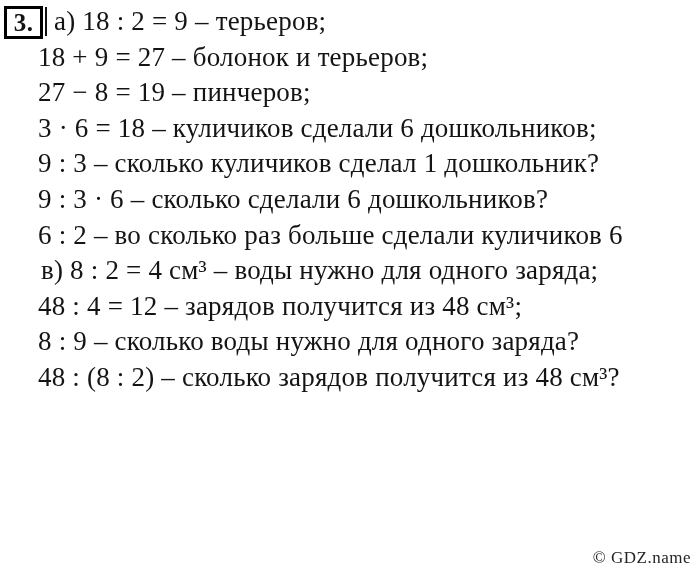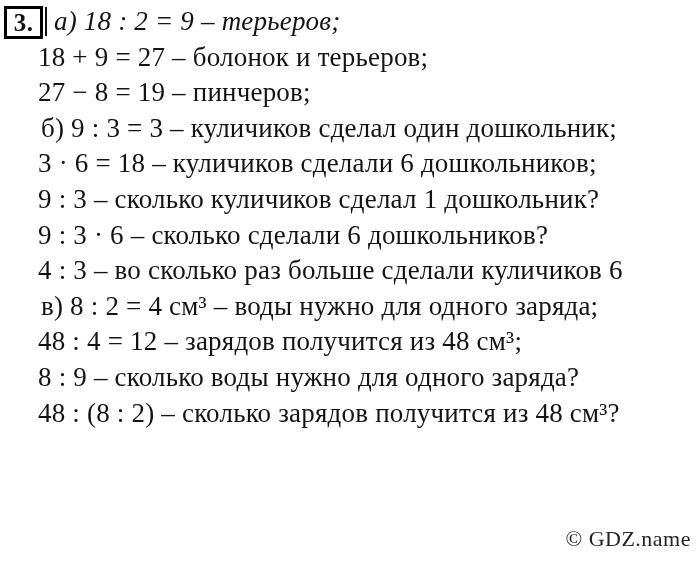--- a/index.html
+++ b/index.html
@@ -48,50 +48,49 @@
     top: 4px;
     right: 0;
     font-size: 27px;
     line-height: 35.6px;
     letter-spacing: 0.2px;
   }
   .line {
     white-space: nowrap;
     height: 35.6px;
   }
-  .line.first   { padding-left: 16px; font-style: italic; }
+  .line.first   { padding-left: 16px; }
   .line.section { padding-left: 3px;  }
   .footer {
     position: absolute;
     right: 9px;
-    bottom: 23px;
-    font-size: 22px;
+    bottom: 7px;
+    font-size: 17px;
     color: #242424;
     letter-spacing: 0.5px;
   }
 </style>
 </head>
 <body>
 
 <div class="page">
 
   <div class="task-badge">
     <span>3.</span>
   </div>
   <div class="badge-tick"></div>
 
   <div class="content" id="solution-lines">
       <div class="line first">а) 18 : 2 = 9 – терьеров;</div>
       <div class="line plain">18 + 9 = 27 – болонок и терьеров;</div>
       <div class="line plain">27 − 8 = 19 – пинчеров;</div>
-      <div class="line section">б) 9 : 3 = 3 – куличиков сделал один дошкольник;</div>
       <div class="line plain">3 · 6 = 18 – куличиков сделали 6 дошкольников;</div>
       <div class="line plain">9 : 3 – сколько куличиков сделал 1 дошкольник?</div>
       <div class="line plain">9 : 3 · 6 – сколько сделали 6 дошкольников?</div>
-      <div class="line plain">4 : 3 – во сколько раз больше сделали куличиков 6</div>
+      <div class="line plain">6 : 2 – во сколько раз больше сделали куличиков 6</div>
       <div class="line section">в) 8 : 2 = 4 см³ – воды нужно для одного заряда;</div>
       <div class="line plain">48 : 4 = 12 – зарядов получится из 48 см³;</div>
       <div class="line plain">8 : 9 – сколько воды нужно для одного заряда?</div>
       <div class="line plain">48 : (8 : 2) – сколько зарядов получится из 48 см³?</div>
     </div>
 
   <div class="footer">© GDZ.name</div>
 
 </div>
 

